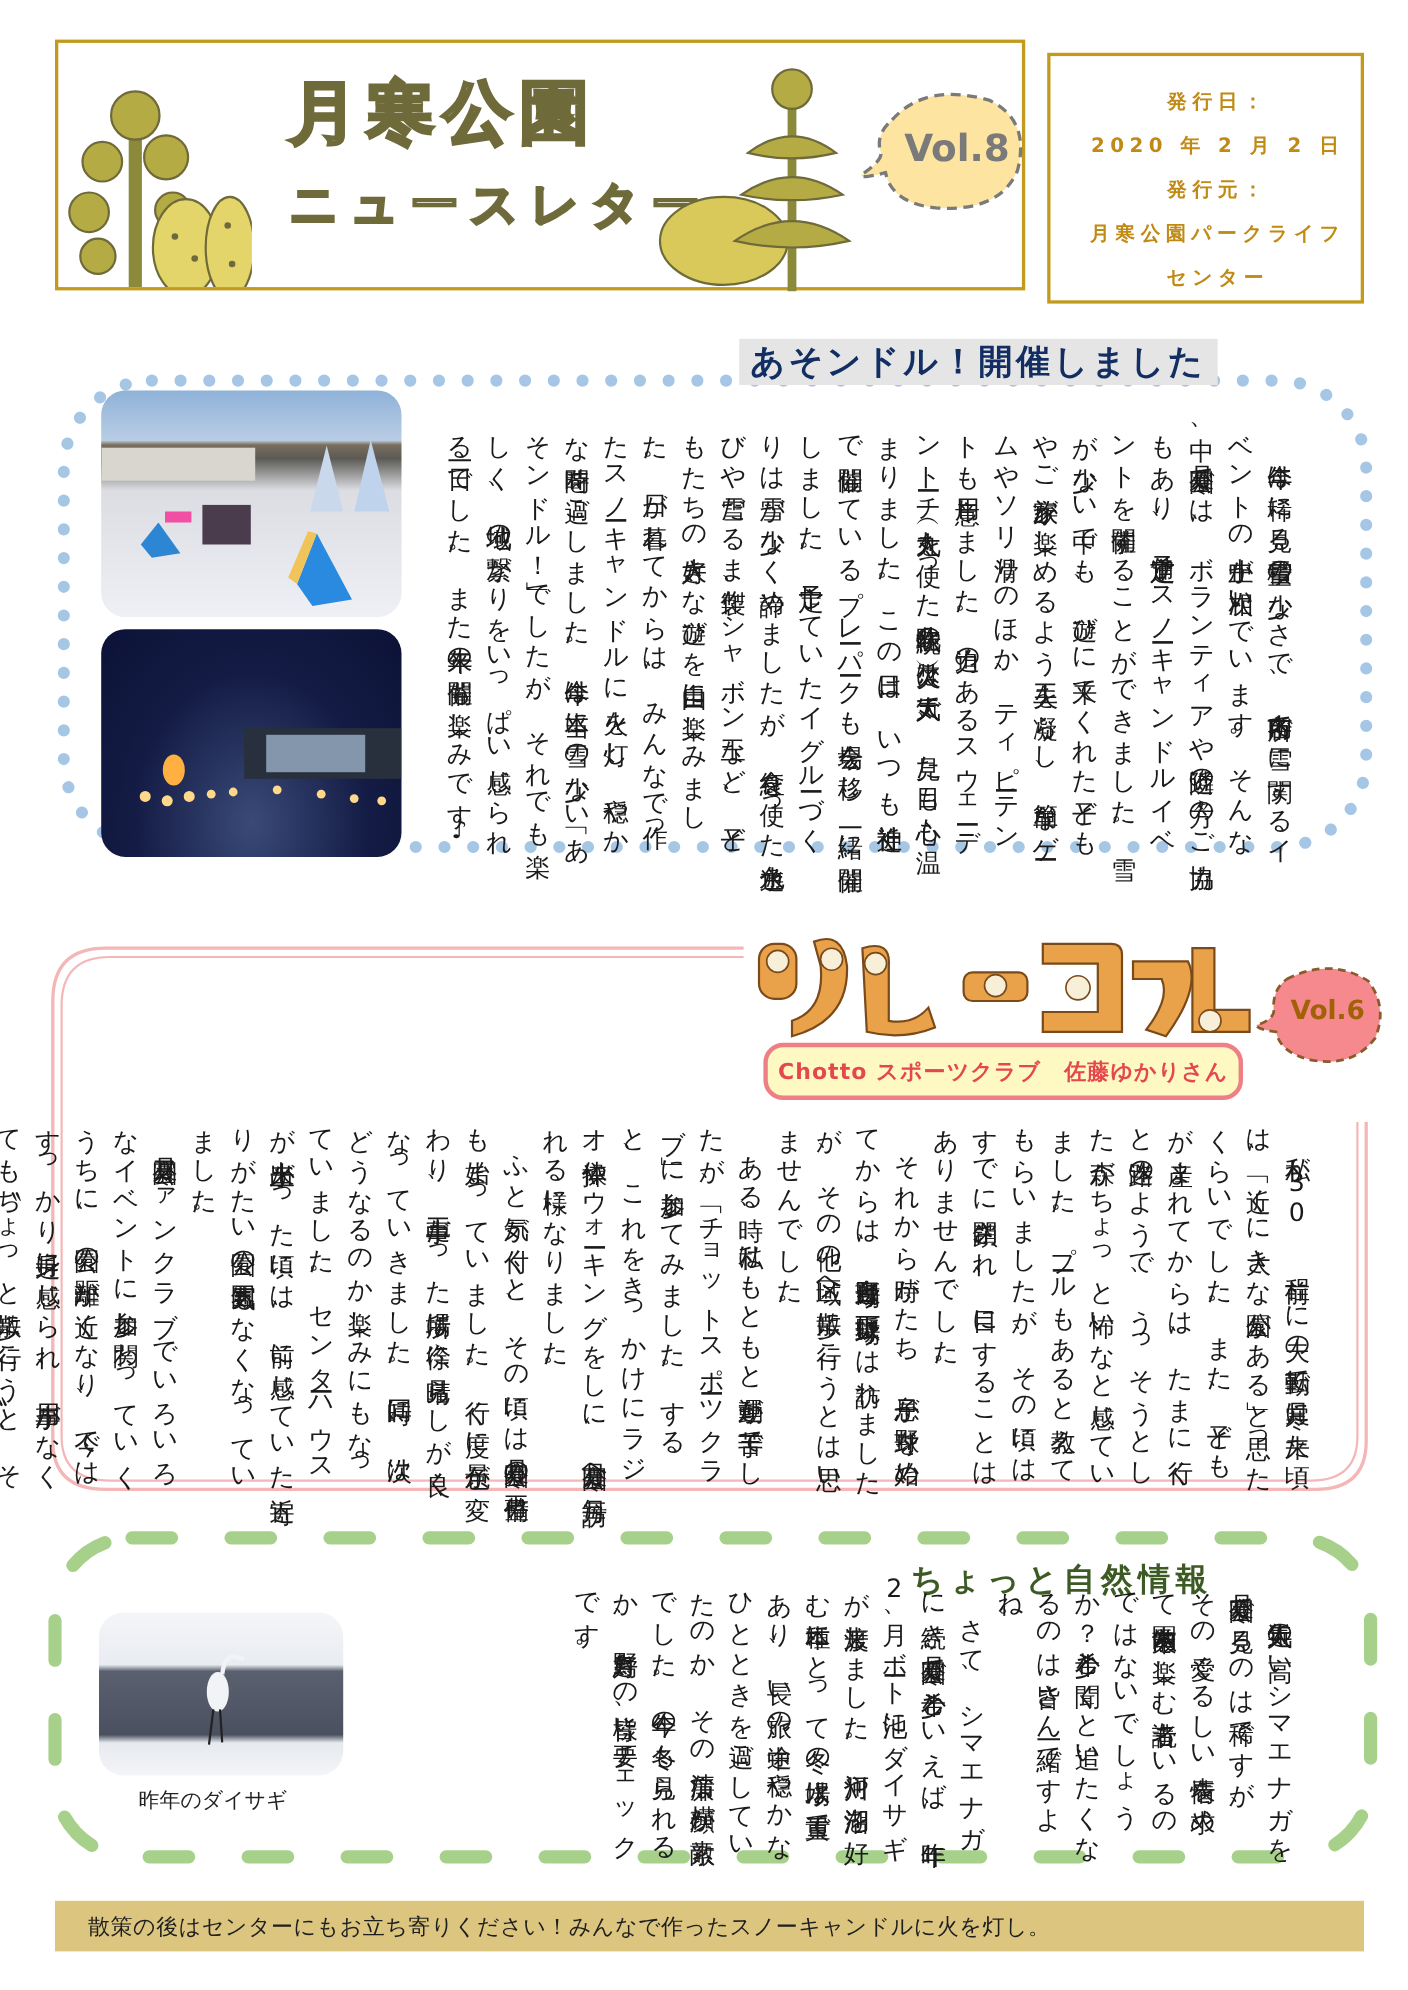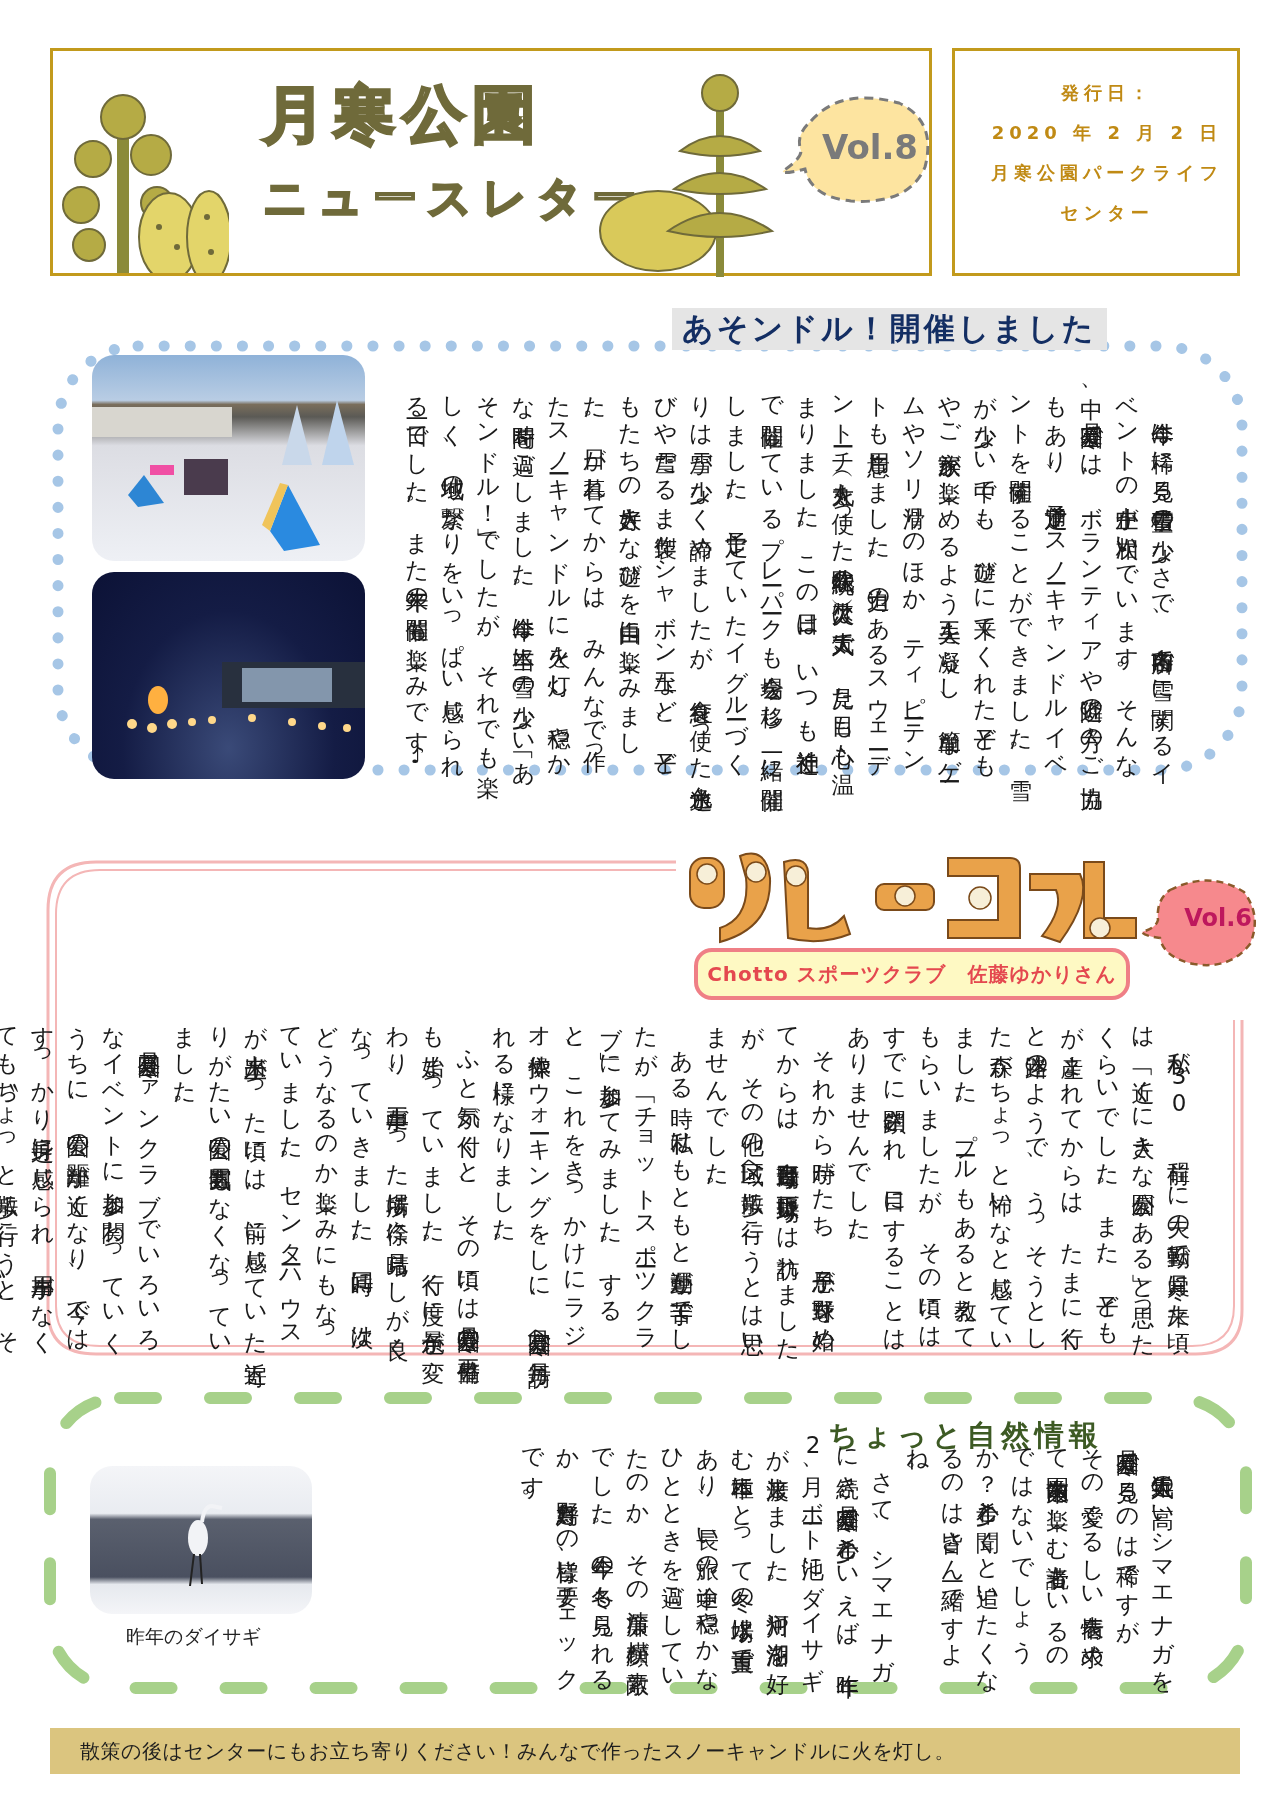--- a/index.html
+++ b/index.html
@@ -1,21 +1,21 @@
 <!DOCTYPE html>
 <html><head>
 <meta charset="utf-8">
 <style>
   * { box-sizing: border-box; margin: 0; padding: 0; }
   html, body { width: 1280px; height: 1809px; background: #ffffff; overflow: hidden; }
   body { position: relative; font-family: "DejaVu Sans", "Liberation Sans", sans-serif; color: #1a1a1a; }
 
   
   .masthead {
-    position: absolute; left: 50px; top: 48px; width: 882px; height: 228px;
+    position: absolute; left: 50px; top: 36px; width: 882px; height: 228px;
     border: 3px solid #c29a1c; background: #fff;
   }
   .infobox {
     position: absolute; left: 952px; top: 48px; width: 288px; height: 228px;
     border: 3px solid #c29a1c; background: #fff; padding: 22px 0 0 22px; text-align: center;
   }
   .infobox .line {
     font-size: 18px; color: #c08a14; letter-spacing: 5px; line-height: 40px; font-weight: bold;
     white-space: nowrap;
   }
@@ -121,20 +121,21 @@
   </svg>
   <svg class="vol-bubble" viewBox="0 0 152 118" style="left:728px;top:40px">
     <path d="M30 30 Q60 -4 118 12 Q156 30 144 76 Q128 114 70 110 Q30 106 24 78 Q0 84 2 80 Q20 68 20 60 Q14 44 30 30Z" fill="#fde4a0" stroke="#7a7a7a" stroke-width="3" stroke-dasharray="9 6"></path>
   </svg>
   <div style="position:absolute;left:752px;top:76px;width:130px;text-align:center;font-size:34px;font-weight:bold;color:#7a7a7a;">Vol.8</div>
 </div>
 
 <div class="infobox">
   <div class="line">発行日：</div>
   <div class="line">2020 年 2 月 2 日</div>
+  <div class="line">発行元：</div>
   <div class="line">月寒公園パークライフ</div>
   <div class="line">センター</div>
 </div>
 
 <svg class="sec1-frame" viewBox="0 0 1220 470">
   <rect x="18" y="26" width="1184" height="424" rx="80" ry="80" fill="none" stroke="#a6c6e6" stroke-width="11" stroke-linecap="round" stroke-dasharray="0.1 26"></rect>
 </svg>
 <div class="sec1-title">あそンドル！開催しました</div>
 <div class="photo photo1">
   <svg width="273" height="206" viewBox="0 0 273 206">
@@ -190,21 +191,21 @@
       <circle cx="116" cy="38" r="10"></circle>
     <circle cx="225" cy="58" r="10"></circle>
       <circle cx="300" cy="60" r="11"></circle>
       <circle cx="420" cy="90" r="10"></circle>
   </g>
 </svg>
 <div class="relay-sub">Chotto スポーツクラブ　佐藤ゆかりさん</div>
 <svg class="vol6" viewBox="0 0 120 100" style="position:absolute;">
   <path d="M30 18 Q70 -2 104 20 Q122 44 110 72 Q90 98 54 92 Q24 86 20 66 Q4 64 2 60 Q16 56 18 48 Q16 28 30 18Z" fill="#f6898d" stroke="#8a5a2a" stroke-width="2.5" stroke-dasharray="7 5"></path>
 </svg>
-<div style="position:absolute;left:1162px;top:904px;width:90px;text-align:right;font-size:24px;font-weight:bold;color:#be185d;">Vol.6</div>
+<div style="position:absolute;left:1162px;top:904px;width:90px;text-align:center;font-size:24px;font-weight:bold;color:#a16207;">Vol.6</div>
 <div class="vtext sec2-body">
   <p>　私が30 程前　に夫の転勤で月寒に来た頃は、「近くに大きな公園がある」と思ったくらいでした。また、子どもが産まれてからは、たまに行くと迷路のようで、うっそうとした森がちょっと怖いなと感じていました。プールもあると教えてもらいましたが、その頃にはすでに閉鎖され、目にすることはありませんでした。</p>
   <p>　それから時がたち、息子が野球を始めてからは、高台野球場と坂下野球場には訪れましたが、その他の区域へ散歩に行こうとは思いませんでした。</p>
   <p>　ある時、私はもともと運動が苦手でしたが、「チョットスポーツクラブ」に参加してみました。すると、これをきっかけにラジオ体操やウォーキングをしに、月寒公園へ毎月訪れる様になりました。</p>
   <p>　ふと気が付くと、その頃には月寒公園の再整備も始まっていました。行く度に景色が変わり、工事中だった場所は徐々に見晴らしが良くなっていきました。同時に、次はどうなるのか楽しみにもなっていました。センターハウスが出来上がった頃には、前に感じていた近寄りがたい公園の雰囲気もなくなっていました。</p>
   <p>　月寒公園ファンクラブでいろいろなイベントに参加し関わっていくうちに、公園の距離が近くなり、今ではすっかり身近に感じられ、用事がなくても〝ちょっと散歩に行こう〟と、そう思える場所になりました。</p>
 
 </div>
 
 <svg class="sec3-frame" viewBox="0 0 1224 320">

